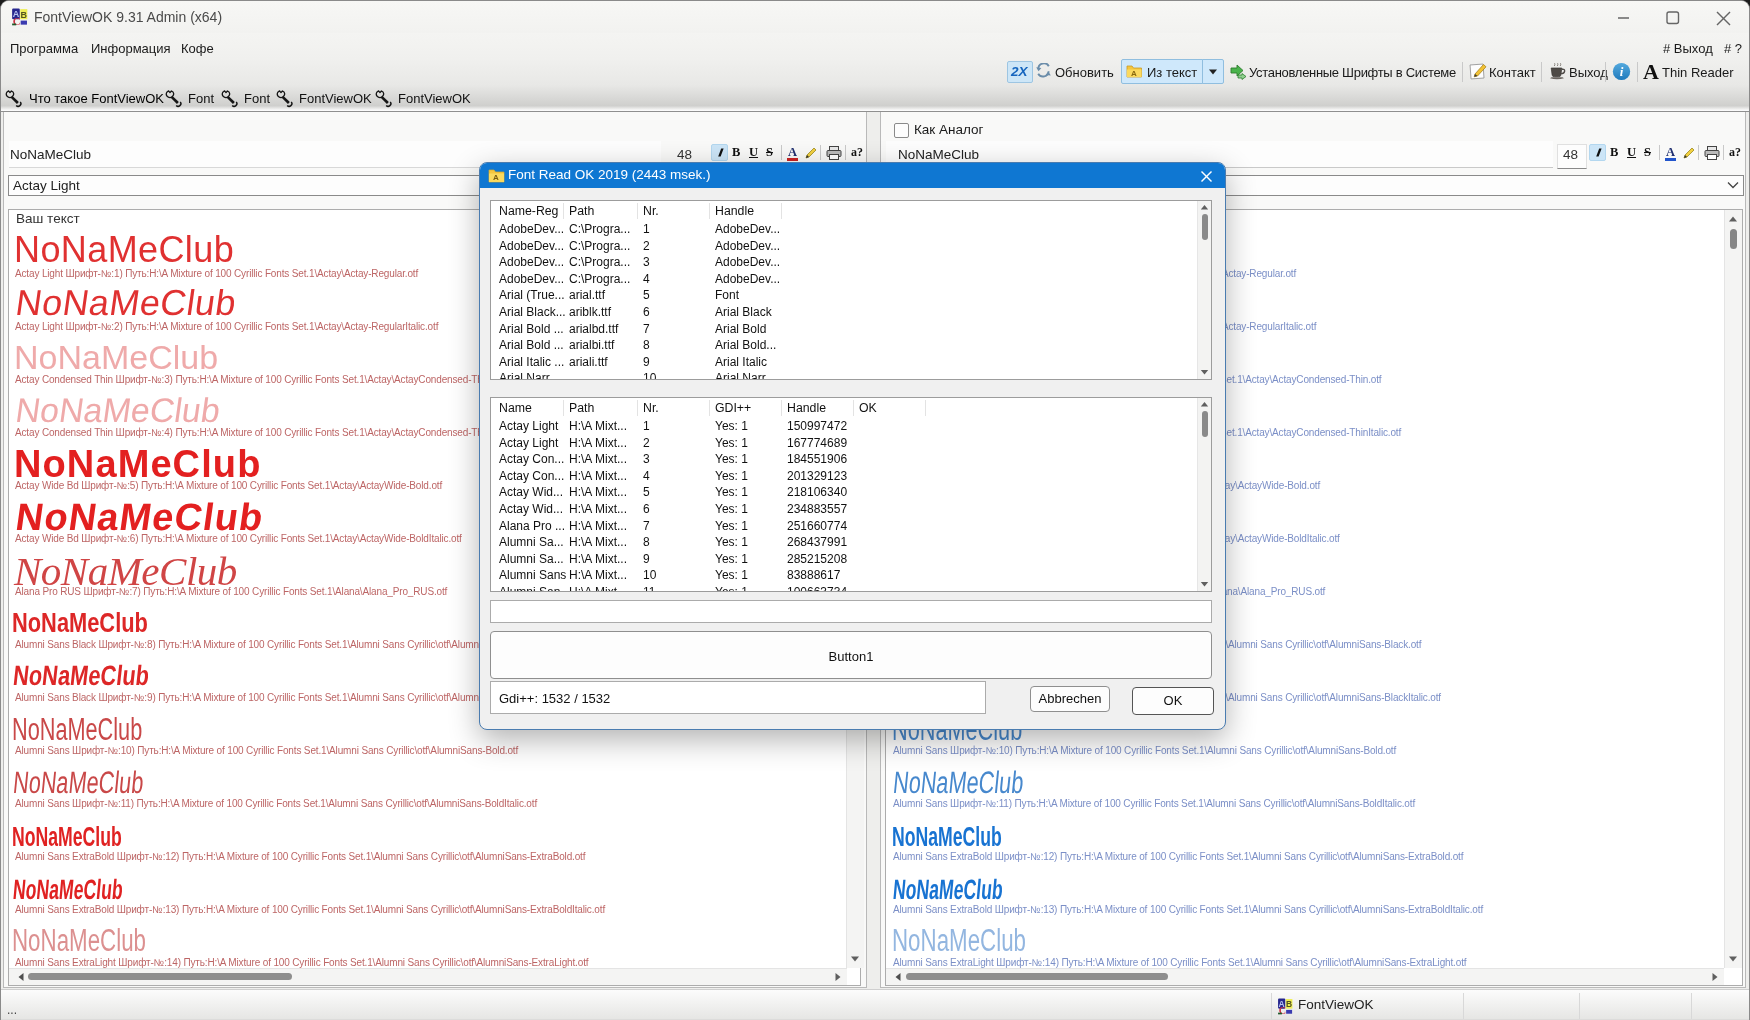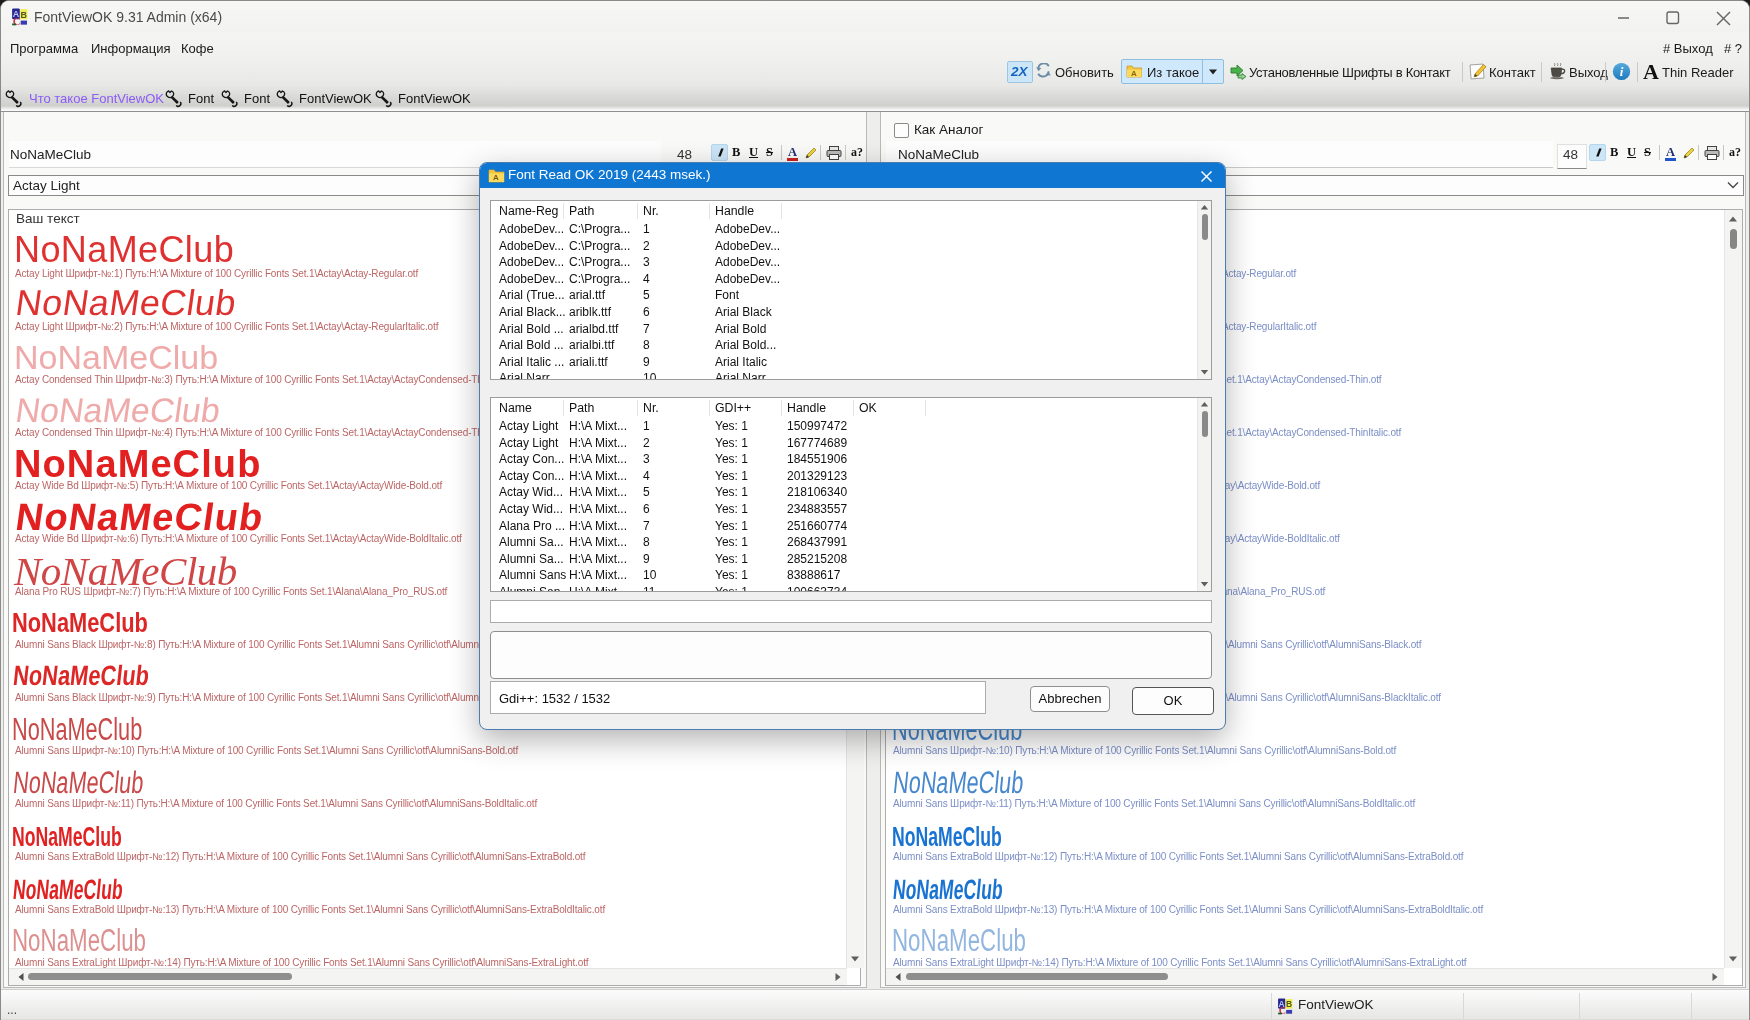--- a/index.html
+++ b/index.html
@@ -52,29 +52,29 @@
 <path d="M15.8 12.6 L13.4 8.6 L10.6 12.0 Z" fill="#6b8daa"></path>
 </svg>
 <div class="abs t13" style="left:1054px;top:64px">Обновить</div>
 <div class="abs" style="left:1120px;top:58px;width:82px;height:25px;background:#cfe8fb;border:1px solid #90bedf;border-radius:2px 0 0 2px"></div>
 <div class="abs" style="left:1201px;top:58px;width:22px;height:25px;background:#cfe8fb;border:1px solid #90bedf;border-radius:0 2px 2px 0"></div>
 <svg class="abs" style="left:1125px;top:62px" width="17" height="16" viewBox="0 0 17 16">
 <path d="M1 3 L6 3 L7.5 5 L15.5 5 L15.5 14 L1 14 Z" fill="#f5c63f" stroke="#c89a28" stroke-width="0.8"></path>
 <path d="M1 6.5 L15.5 6.5 L15.5 14 L1 14 Z" fill="#fbd95e"></path>
 <text x="5" y="12.6" font-size="8" font-weight="bold" fill="#8a6a10" font-family="Liberation Sans">A</text>
 </svg>
-<div class="abs t13" style="left:1146px;top:64px">Из такое</div>
+<div class="abs t13" style="left:1146px;top:64px">Из текст</div>
 <svg class="abs" style="left:1206px;top:67px" width="12" height="8" viewBox="0 0 12 8">
       <path d="M2 1.5 L10 1.5 L6 6.5 Z" fill="#222"></path>
     </svg>
 <svg class="abs" style="left:1228px;top:62px" width="18" height="17" viewBox="0 0 18 17">
 <path d="M2 5 L8 5 L8 2 L14 7.5 L8 13 L8 10 L2 10 Z" fill="#49b34b" stroke="#2c7d2e" stroke-width="0.9"></path>
 <path d="M9 12 L13 12 L13 10.5 L17 13.5 L13 16.5 L13 15 L9 15 Z" fill="#8fd08f" stroke="#2c7d2e" stroke-width="0.8"></path>
 </svg>
-<div class="abs t13" style="left:1248px;top:64px;letter-spacing:-0.3px">Установленные Шрифты в Контакт</div>
+<div class="abs t13" style="left:1248px;top:64px;letter-spacing:-0.3px">Установленные Шрифты в Системе</div>
 <div class="sep" style="left:1461px;top:61px;height:20px"></div>
 <svg class="abs" style="left:1468px;top:61px" width="18" height="18" viewBox="0 0 18 18">
 <rect x="1.5" y="2.5" width="13" height="14" fill="#fdfdfd" stroke="#9a9a9a" stroke-width="0.9" transform="rotate(-4 8 9)"></rect>
 <path d="M6 12 L14.5 2.5 L17 4.8 L8.5 14 L5.2 14.8 Z" fill="#f3c233" stroke="#a8831c" stroke-width="0.8"></path>
 <path d="M5.2 14.8 L6 12 L8.5 14 Z" fill="#3a3a3a"></path>
 </svg>
 <div class="abs t13" style="left:1488px;top:64px">Контакт</div>
 <div class="sep" style="left:1540px;top:61px;height:20px"></div>
 <svg class="abs" style="left:1547px;top:60px" width="20" height="20" viewBox="0 0 20 20">
 <path d="M3.2 7 L13.8 7 L12.9 14 Q12.7 15.8 10.4 15.8 L6.6 15.8 Q4.3 15.8 4.1 14 Z" fill="#4e4a46" stroke="#3a3734" stroke-width="0.7"></path>
@@ -97,21 +97,21 @@
 </svg>
 <div class="sep" style="left:1636px;top:61px;height:20px"></div>
 <div class="abs" style="left:1642px;top:58px;font-size:22px;font-weight:bold;color:#111;font-family:'Liberation Serif',serif">A</div>
 <div class="abs t13" style="left:1661px;top:64px">Thin Reader</div>
 
 <svg width="18" height="18" viewBox="0 0 18 18" style="position:absolute;left:4px;top:89px">
 <path d="M1.8 2.2 L3.6 0.9 L5.0 2.6 L6.4 1.0 L8.0 2.0 A3.6 3.6 0 1 1 1.8 2.2 Z" fill="none" stroke="#161616" stroke-width="1.3" stroke-linejoin="round"></path>
 <path d="M6.6 6.9 L12.9 13.0" stroke="#161616" stroke-width="2.7"></path>
 <path d="M11.2 15.4 A2.7 2.7 0 0 0 15.3 11.9" fill="none" stroke="#161616" stroke-width="1.5"></path>
 </svg>
-<div class="abs" style="left:28px;top:90px;font-size:13px;color:#8b5cf6">Что такое FontViewOK</div>
+<div class="abs" style="left:28px;top:90px;font-size:13px;color:#000000">Что такое FontViewOK</div>
 <svg width="18" height="18" viewBox="0 0 18 18" style="position:absolute;left:164px;top:89px">
 <path d="M1.8 2.2 L3.6 0.9 L5.0 2.6 L6.4 1.0 L8.0 2.0 A3.6 3.6 0 1 1 1.8 2.2 Z" fill="none" stroke="#161616" stroke-width="1.3" stroke-linejoin="round"></path>
 <path d="M6.6 6.9 L12.9 13.0" stroke="#161616" stroke-width="2.7"></path>
 <path d="M11.2 15.4 A2.7 2.7 0 0 0 15.3 11.9" fill="none" stroke="#161616" stroke-width="1.5"></path>
 </svg>
 <div class="abs" style="left:187px;top:90px;font-size:13px;color:#111">Font</div>
 <svg width="18" height="18" viewBox="0 0 18 18" style="position:absolute;left:220px;top:89px">
 <path d="M1.8 2.2 L3.6 0.9 L5.0 2.6 L6.4 1.0 L8.0 2.0 A3.6 3.6 0 1 1 1.8 2.2 Z" fill="none" stroke="#161616" stroke-width="1.3" stroke-linejoin="round"></path>
 <path d="M6.6 6.9 L12.9 13.0" stroke="#161616" stroke-width="2.7"></path>
 <path d="M11.2 15.4 A2.7 2.7 0 0 0 15.3 11.9" fill="none" stroke="#161616" stroke-width="1.5"></path>
@@ -455,17 +455,18 @@
 <svg class="abs" style="left:709px;top:3px" width="9" height="7" viewBox="0 0 9 7">
           <path d="M0.8 5.6 L4.5 1 L8.2 5.6 Z" fill="#5f5f5f"></path>
         </svg>
 <svg class="abs" style="left:709px;top:183px" width="9" height="7" viewBox="0 0 9 7">
           <path d="M0.8 1 L4.5 5.6 L8.2 1 Z" fill="#5f5f5f"></path>
         </svg>
 <div class="abs" style="left:711px;top:13px;width:6px;height:26px;background:#8a8a8a;border-radius:3px"></div>
 </div>
 <div class="abs" style="left:10px;top:437px;width:722px;height:23px;background:#fff;border:1px solid #ababab"></div>
 <div class="abs" style="left:10px;top:468px;width:722px;height:48px;background:#fdfdfd;border:1px solid #8f8f8f;border-radius:4px"></div>
+<div class="abs" style="left:10px;top:486px;width:722px;text-align:center;font-size:13px;color:#111">Button1</div>
 <div class="abs" style="left:10px;top:518px;width:496px;height:33px;background:#fff;border:1px solid #ababab"></div>
 <div class="abs" style="left:19px;top:528px;font-size:13px;color:#111">Gdi++: 1532 / 1532</div>
 <div class="abs" style="left:550px;top:523px;width:80px;height:26px;background:#fdfdfd;border:1px solid #8f8f8f;border-radius:4px;text-align:center;font-size:13px;color:#111;line-height:24px">Abbrechen</div>
 <div class="abs" style="left:652px;top:524px;width:82px;height:28px;background:#fdfdfd;border:1.5px solid #555;border-radius:4px;text-align:center;font-size:13px;color:#111;line-height:26px">OK</div>
 </div>
 </div>
 </body></html>

